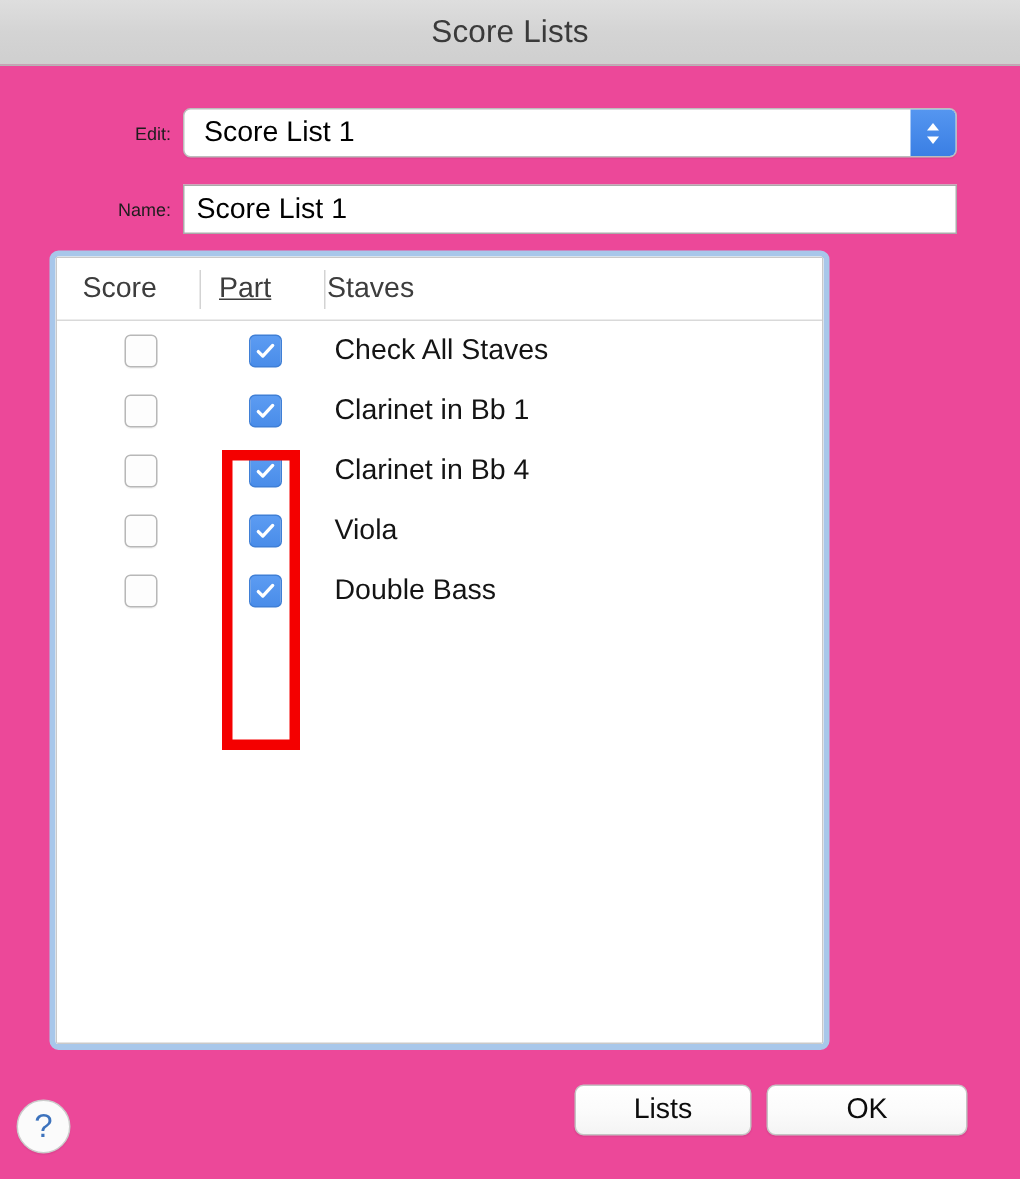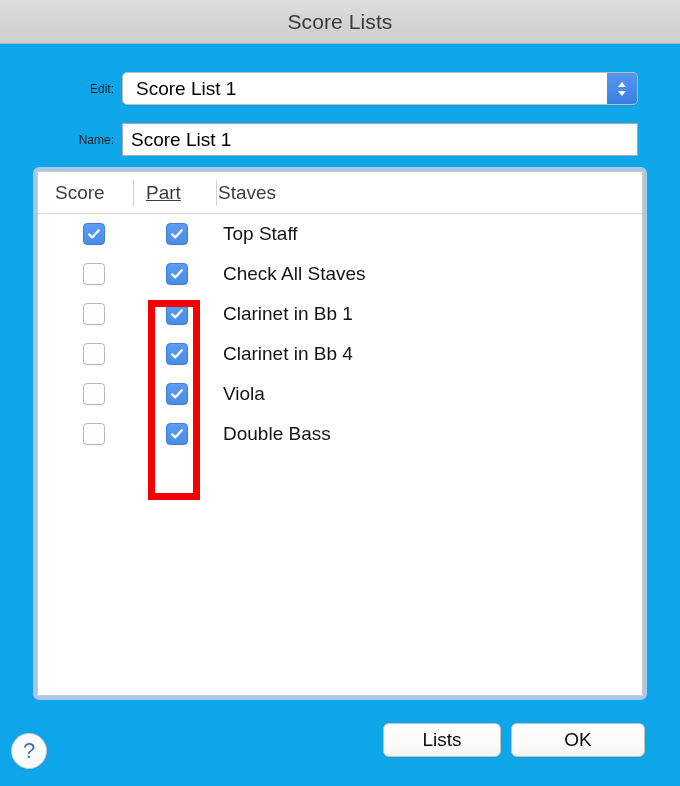--- a/index.html
+++ b/index.html
@@ -13,21 +13,21 @@
     font-family: "Liberation Sans", sans-serif;
     background: #ececec;
     overflow: hidden;
     -webkit-font-smoothing: antialiased;
   }
 
   .dialog {
     position: relative;
     width: 680px;
     height: 786px;
-    background: #0ea5e9;
+    background: #ec4899;
     box-sizing: border-box;
     padding-left: 33px;
   }
 
   
   .titlebar {
     position: absolute;
     left: 0;
     top: 0;
     width: 680px;
@@ -116,21 +116,21 @@
   .text-field-value {
     padding-left: 8px;
     white-space: nowrap;
   }
 
   
   .table-focus {
     position: absolute;
     left: 33px;
     top: 167px;
-    width: 614px;
+    width: 520px;
     height: 533px;
     border: 4px solid #a8c7ea;
     border-radius: 6px;
     box-sizing: border-box;
     background: #ffffff;
     overflow: hidden;
   }
   .table-inner {
     position: absolute;
     left: 0;
@@ -307,106 +307,89 @@
       <div class="table-head">
         <div class="th th-score">Score</div>
         <div class="th th-part">Part</div>
         <div class="th th-staves">Staves</div>
         <div class="col-div div-1"></div>
         <div class="col-div div-2"></div>
       </div>
 
       <div class="table-body">
 
+
+
         <div class="table-row">
           <div class="cell-check cell-score">
-            <span class="checkbox on">
-              <svg width="16" height="16" viewBox="0 0 16 16" aria-hidden="true">
-                  <path d="M3.2 8.4 L6.2 11.4 L12.8 4.3" fill="none" stroke="#ffffff" stroke-width="2.2" stroke-linecap="round" stroke-linejoin="round"></path>
-                </svg>
-            </span>
+            <span class="checkbox off"></span>
           </div>
           <div class="cell-check cell-part">
             <span class="checkbox on">
               <svg width="16" height="16" viewBox="0 0 16 16" aria-hidden="true">
                   <path d="M3.2 8.4 L6.2 11.4 L12.8 4.3" fill="none" stroke="#ffffff" stroke-width="2.2" stroke-linecap="round" stroke-linejoin="round"></path>
                 </svg>
             </span>
           </div>
-          <div class="cell-label">Top Staff</div>
+          <div class="cell-label">Check All Staves</div>
         </div>
-
 
         <div class="table-row">
           <div class="cell-check cell-score">
             <span class="checkbox off"></span>
           </div>
           <div class="cell-check cell-part">
             <span class="checkbox on">
               <svg width="16" height="16" viewBox="0 0 16 16" aria-hidden="true">
                   <path d="M3.2 8.4 L6.2 11.4 L12.8 4.3" fill="none" stroke="#ffffff" stroke-width="2.2" stroke-linecap="round" stroke-linejoin="round"></path>
                 </svg>
             </span>
           </div>
-          <div class="cell-label">Check All Staves</div>
+          <div class="cell-label">Clarinet in Bb 1</div>
         </div>
 
         <div class="table-row">
           <div class="cell-check cell-score">
             <span class="checkbox off"></span>
           </div>
           <div class="cell-check cell-part">
             <span class="checkbox on">
               <svg width="16" height="16" viewBox="0 0 16 16" aria-hidden="true">
                   <path d="M3.2 8.4 L6.2 11.4 L12.8 4.3" fill="none" stroke="#ffffff" stroke-width="2.2" stroke-linecap="round" stroke-linejoin="round"></path>
                 </svg>
             </span>
           </div>
-          <div class="cell-label">Clarinet in Bb 1</div>
+          <div class="cell-label">Clarinet in Bb 4</div>
         </div>
 
         <div class="table-row">
           <div class="cell-check cell-score">
             <span class="checkbox off"></span>
           </div>
           <div class="cell-check cell-part">
             <span class="checkbox on">
               <svg width="16" height="16" viewBox="0 0 16 16" aria-hidden="true">
                   <path d="M3.2 8.4 L6.2 11.4 L12.8 4.3" fill="none" stroke="#ffffff" stroke-width="2.2" stroke-linecap="round" stroke-linejoin="round"></path>
                 </svg>
             </span>
           </div>
-          <div class="cell-label">Clarinet in Bb 4</div>
+          <div class="cell-label">Viola</div>
         </div>
 
         <div class="table-row">
           <div class="cell-check cell-score">
             <span class="checkbox off"></span>
           </div>
           <div class="cell-check cell-part">
             <span class="checkbox on">
               <svg width="16" height="16" viewBox="0 0 16 16" aria-hidden="true">
                   <path d="M3.2 8.4 L6.2 11.4 L12.8 4.3" fill="none" stroke="#ffffff" stroke-width="2.2" stroke-linecap="round" stroke-linejoin="round"></path>
                 </svg>
             </span>
           </div>
-          <div class="cell-label">Viola</div>
-        </div>
-
-        <div class="table-row">
-          <div class="cell-check cell-score">
-            <span class="checkbox off"></span>
-          </div>
-          <div class="cell-check cell-part">
-            <span class="checkbox on">
-              <svg width="16" height="16" viewBox="0 0 16 16" aria-hidden="true">
-                  <path d="M3.2 8.4 L6.2 11.4 L12.8 4.3" fill="none" stroke="#ffffff" stroke-width="2.2" stroke-linecap="round" stroke-linejoin="round"></path>
-                </svg>
-            </span>
-          </div>
           <div class="cell-label">Double Bass</div>
         </div>
 
       </div>
     </div>
   </div>
 
   <div class="annotation-box"></div>
 
   <div class="help-button">

